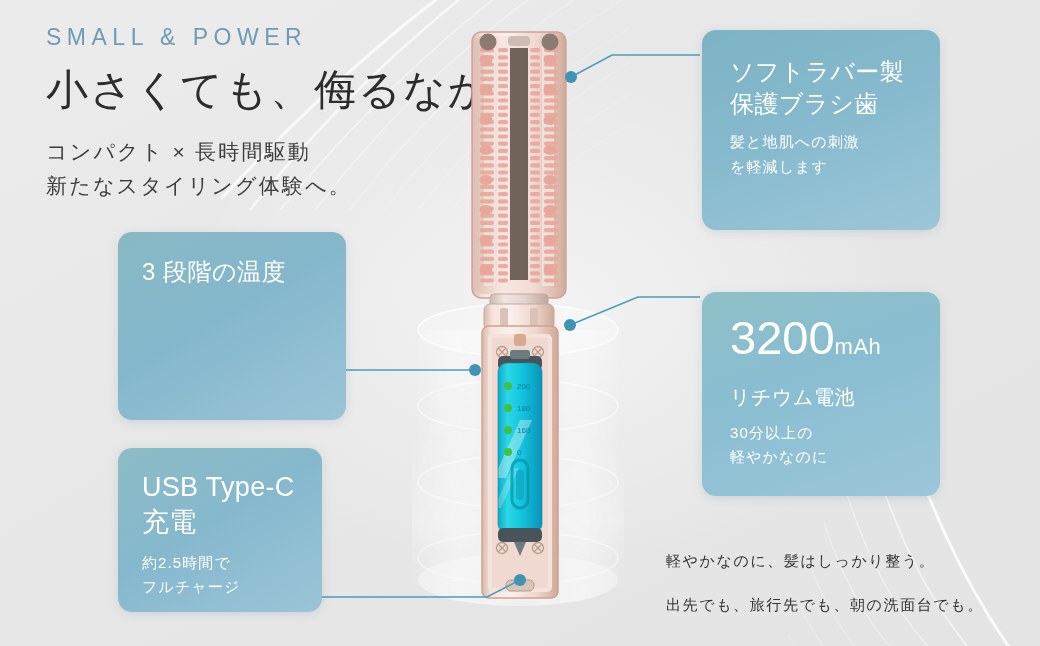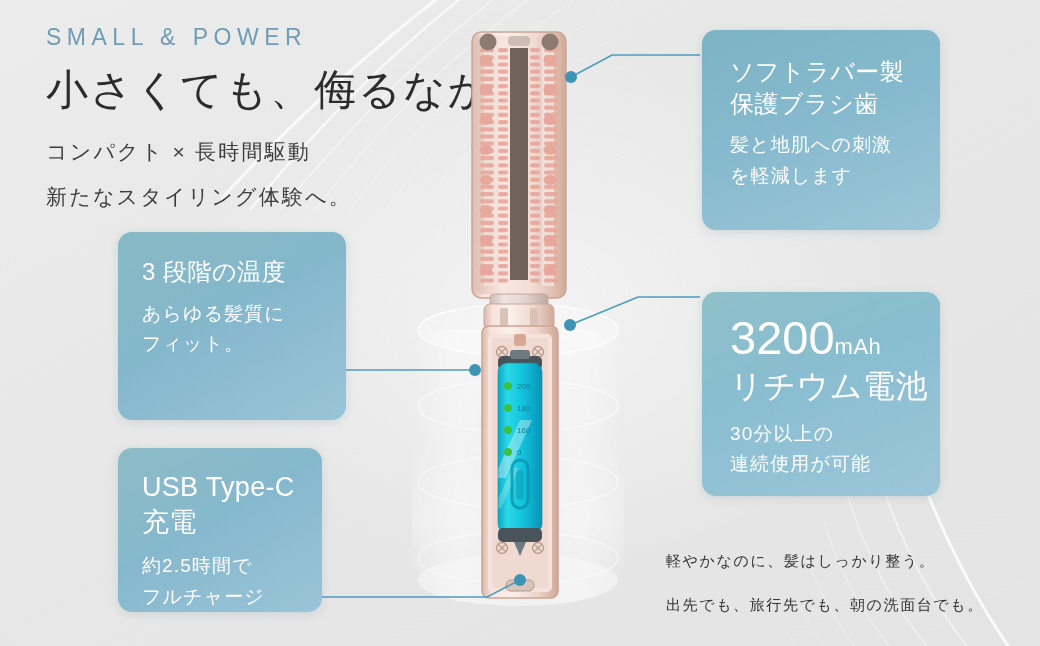--- a/index.html
+++ b/index.html
@@ -29,45 +29,45 @@
   #title{
     margin-top:17px;
     font-family:"Liberation Serif","DejaVu Serif",serif;
     font-size:42px;color:#2c2c2c;letter-spacing:2px;white-space:nowrap;
     line-height:1.18;font-weight:400;
   }
   .sub{
     font-size:21px;color:#3d3d3d;letter-spacing:2.2px;white-space:nowrap;
   }
   #sub1{margin-top:22px;}
-  #sub2{margin-top:17px;}
+  #sub2{margin-top:6px;}
 
   
   .card{
     position:absolute;border-radius:14px;color:#fff;
     box-shadow:0 2px 10px rgba(90,120,140,.18);
     box-sizing:border-box;
   }
   .card .hd{font-size:24px;line-height:1.32;letter-spacing:.5px;font-weight:400;}
-  .card .bd{font-size:19px;line-height:1.62;letter-spacing:1.1px;margin-top:11px;}
+  .card .bd{font-size:15px;line-height:1.62;letter-spacing:1.1px;margin-top:11px;}
   .card .bd div{white-space:nowrap;}
   .card .hd div{white-space:nowrap;}
 
   #card-brush{left:702px;top:30px;width:238px;height:200px;padding:26px 0 0 28px;
     background:linear-gradient(160deg,#7cb3c3 0%,#86b9cd 45%,#9cc6d9 100%);}
   #card-batt{left:702px;top:292px;width:238px;height:204px;padding:22px 0 14px 28px;
     background:linear-gradient(160deg,#8fc0c8 0%,#89bdd0 40%,#9cc6d9 100%);}
   #card-temp{left:118px;top:232px;width:228px;height:188px;padding:24px 0 0 24px;
     background:linear-gradient(150deg,#87b9c4 0%,#85b7cc 45%,#9ac4d8 100%);}
   #card-usb{left:118px;top:448px;width:204px;height:164px;padding:22px 0 0 24px;
     background:linear-gradient(150deg,#8dbcc6 0%,#86b8cd 45%,#9ac4d8 100%);}
 
   #batt-hd1{font-size:47px;line-height:1.02;letter-spacing:0px;}
   #batt-hd1 .unit{font-size:22px;letter-spacing:.5px;}
-  #batt-hd2{font-size:32px;line-height:1.3;margin-top:4px;letter-spacing:.5px;}
+  #batt-hd2{font-size:20px;line-height:1.3;margin-top:22px;letter-spacing:.5px;}
   #usb-hd{font-size:27px;line-height:1.3;letter-spacing:.3px;}
 
   
   #connectors{position:absolute;inset:0;pointer-events:none;}
 
   
   #closing{position:absolute;left:666px;top:552px;}
   #closing div{font-size:15px;color:#333;letter-spacing:1.6px;white-space:nowrap;}
   #close2{margin-top:25px;}
 
@@ -424,31 +424,27 @@
     </div>
   </div>
 
   <div class="card" id="card-batt">
     <div class="hd">
       <div id="batt-hd1"><span>3200</span><span class="unit">mAh</span></div>
       <div id="batt-hd2">リチウム電池</div>
     </div>
     <div class="bd">
       <div>30分以上の</div>
-      <div>連続使用が可能</div>
+      <div>軽やかなのに</div>
     </div>
   </div>
 
   <div class="card" id="card-temp">
     <div class="hd">
       <div>3 段階の温度</div>
-    </div>
-    <div class="bd">
-      <div>あらゆる髪質に</div>
-      <div>フィット。</div>
     </div>
   </div>
 
   <div class="card" id="card-usb">
     <div class="hd" id="usb-hd">
       <div>USB Type-C</div>
       <div>充電</div>
     </div>
     <div class="bd">
       <div>約2.5時間で</div>

